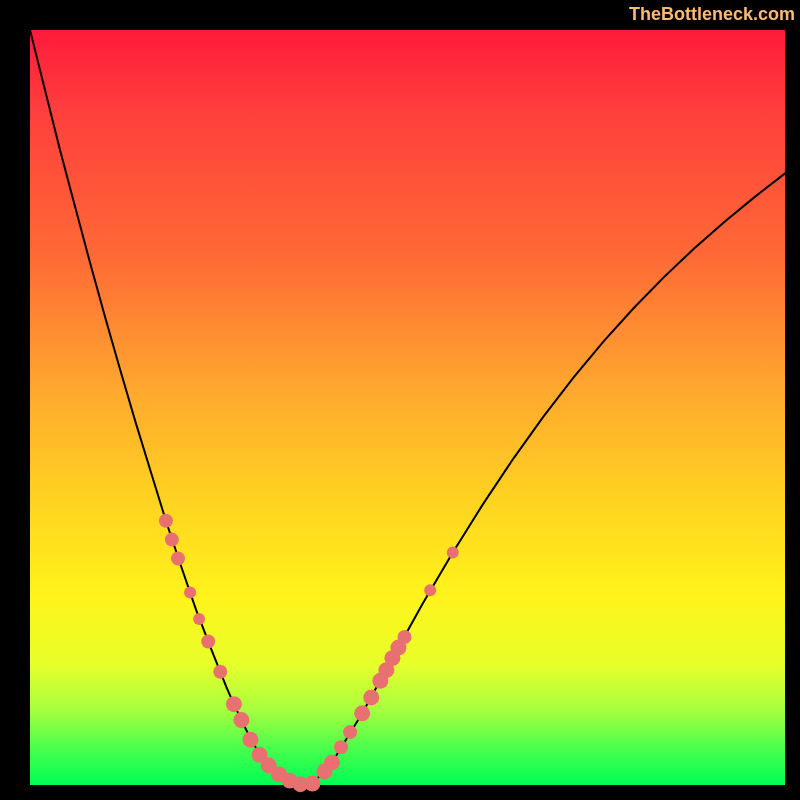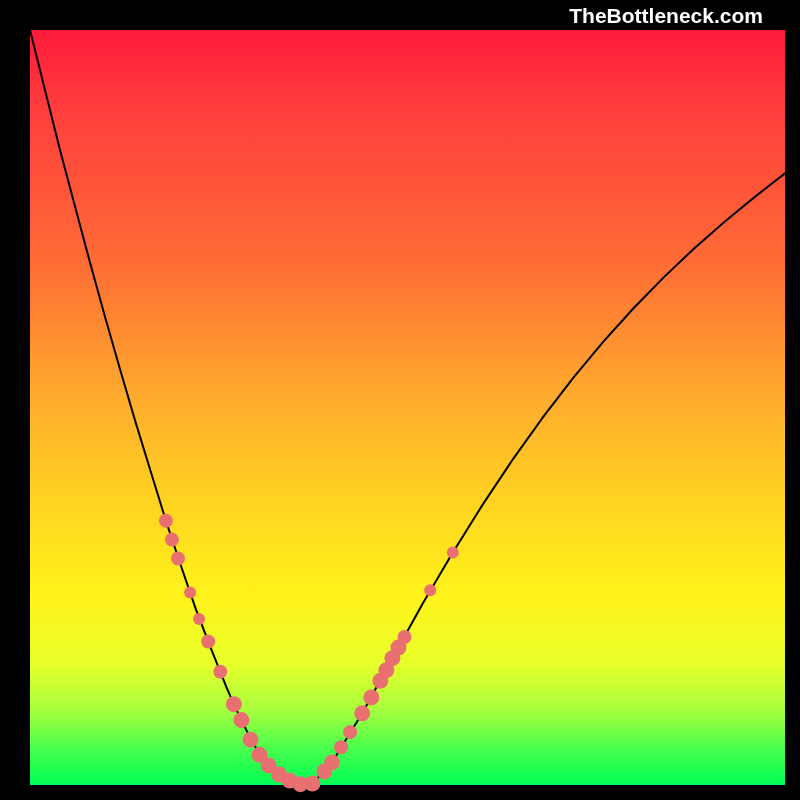--- a/index.html
+++ b/index.html
@@ -65,21 +65,21 @@
     fill: #e97070;
     stroke: none;
   }
 </style>
 </head>
 <body>
 
 <div class="frame">
   <div class="plot-area"></div>
 
-  <div class="watermark" style="color: #ffffff; font-size: 21px; top: 4px; right: 37px;">TheBottleneck.com</div>
+  <div class="watermark" style="color: #fdba74; font-size: 18px; top: 4px; right: 5px;">TheBottleneck.com</div>
 
   <svg class="curves" viewBox="0 0 800 800">
     <path id="bottleneck-path" class="curve" d="M30.0 30.0 L45.1 90.4 L60.2 150.8 L75.3 207.4 L90.4 264.1 L105.5 318.4 L120.6 371.3 L135.7 422.6 L150.8 471.7 L165.9 520.8 L181.0 566.0 L196.1 609.8 L211.2 649.1 L226.3 686.9 L233.9 704.2 L241.4 720.1 L248.9 735.2 L256.5 748.8 L271.6 768.4 L286.7 780.5 L301.8 785.0 L316.9 779.0 L332.0 762.4 L362.2 713.3 L392.4 658.2 L422.6 603.8 L452.8 552.5 L483.0 504.1 L513.2 458.8 L543.4 416.6 L573.6 377.3 L603.8 341.1 L634.0 307.8 L664.2 276.9 L694.4 248.2 L724.6 221.8 L754.8 196.9 L785.0 173.4"></path>
     <g id="marker-group">
         <circle cx="165.9" cy="520.8" r="7" class="marker" fill="#e97070"></circle>
         <circle cx="171.9" cy="539.6" r="7" class="marker" fill="#e97070"></circle>
         <circle cx="178.0" cy="558.5" r="7" class="marker" fill="#e97070"></circle>
         <circle cx="190.1" cy="592.5" r="6" class="marker" fill="#e97070"></circle>
         <circle cx="199.1" cy="618.9" r="6" class="marker" fill="#e97070"></circle>
         <circle cx="208.2" cy="641.5" r="7" class="marker" fill="#e97070"></circle>

